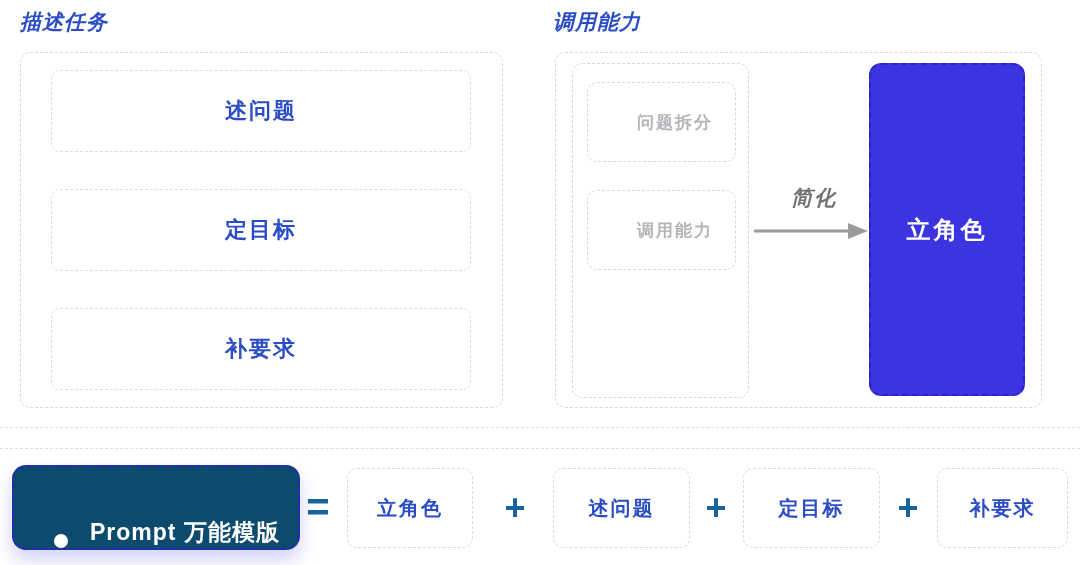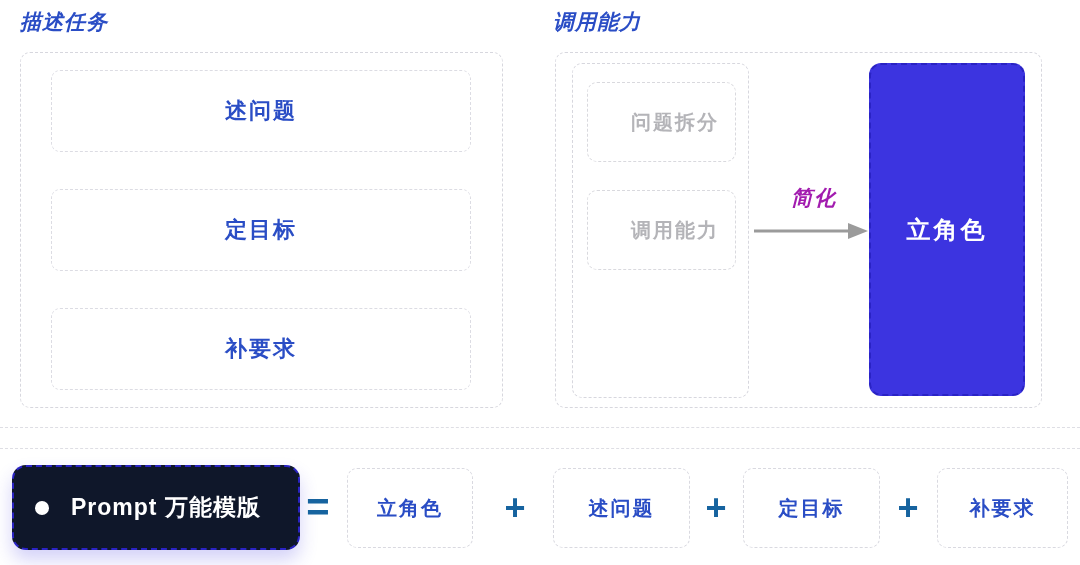--- a/index.html
+++ b/index.html
@@ -66,21 +66,21 @@
     width: 149px;
     height: 80px;
     border: 1.5px dashed #d9d9de;
     border-radius: 10px;
     box-sizing: border-box;
     display: flex;
     align-items: center;
     justify-content: center;
   }
   .gray-box span {
-    font-size: 20px;
+    font-size: 17px;
     font-weight: bold;
     color: #b4b4b8;
     letter-spacing: 2px;
     margin-left: 27px;
   }
   .arrow-wrap {
     position: absolute;
     left: 752px;
     top: 221px;
     width: 118px;
@@ -88,21 +88,21 @@
   }
   .arrow-label {
     position: absolute;
     left: 764px;
     top: 184px;
     width: 100px;
     text-align: center;
     font-size: 21px;
     font-weight: bold;
     font-style: italic;
-    color: #a21caf;
+    color: #737373;
     letter-spacing: 2px;
   }
   .result-box {
     position: absolute;
     left: 869px;
     top: 63px;
     width: 156px;
     height: 333px;
     background: #3c34e0;
     border: 2px dashed #2a23c4;
@@ -124,27 +124,27 @@
     width: 1080px;
     height: 0;
     border-top: 1.5px dashed #dedee4;
   }
   .prompt-button {
     position: absolute;
     left: 12px;
     top: 465px;
     width: 288px;
     height: 85px;
-    background: #0f172a;
+    background: #0c4a6e;
     border: 2px dashed #2a23c4;
     border-radius: 14px;
     box-sizing: border-box;
     display: flex;
-    align-items: center;
-    padding-left: 21px;
+    align-items: flex-end;
+    padding-left: 40px;
     box-shadow: 0 10px 18px rgba(60, 52, 224, 0.22);
   }
   .bullet-dot {
     width: 14px;
     height: 14px;
     border-radius: 50%;
     background: #ffffff;
     margin-right: 22px;
     flex: 0 0 auto;
   }

